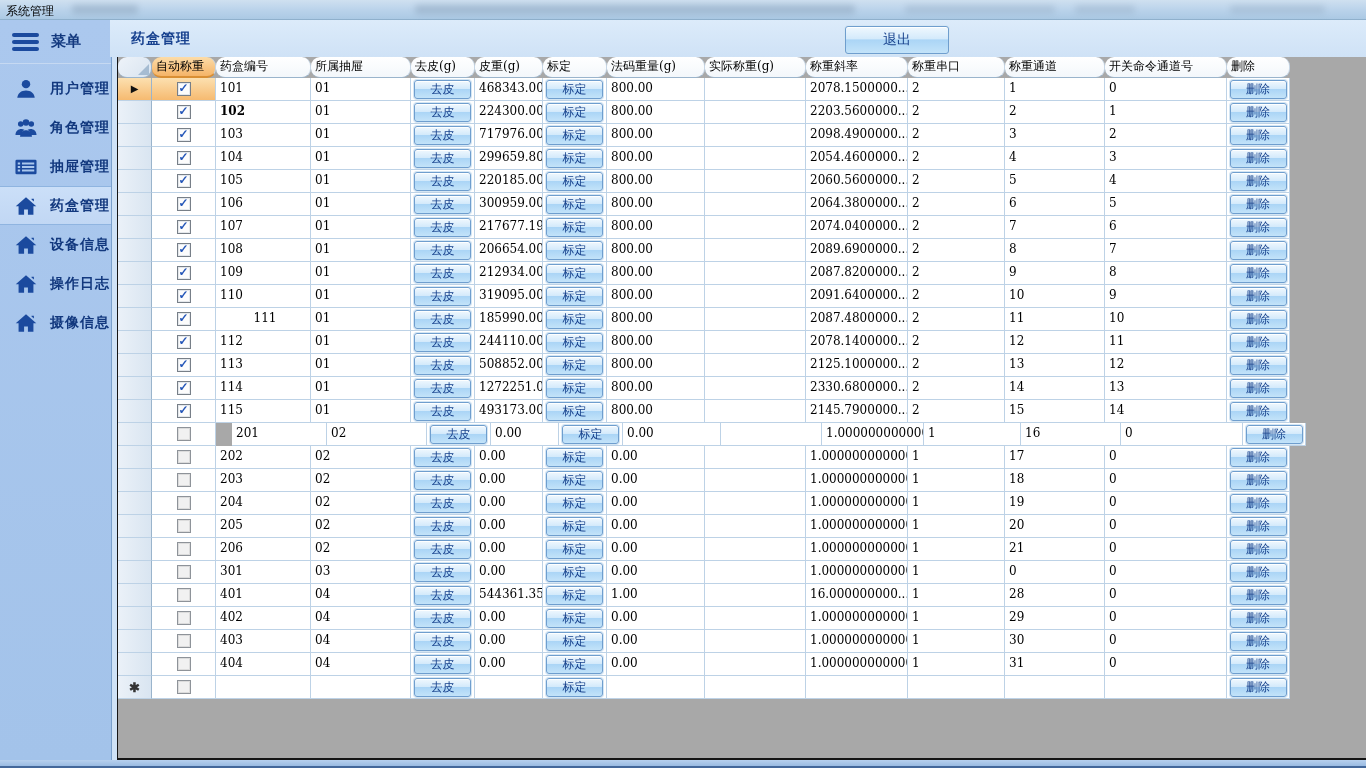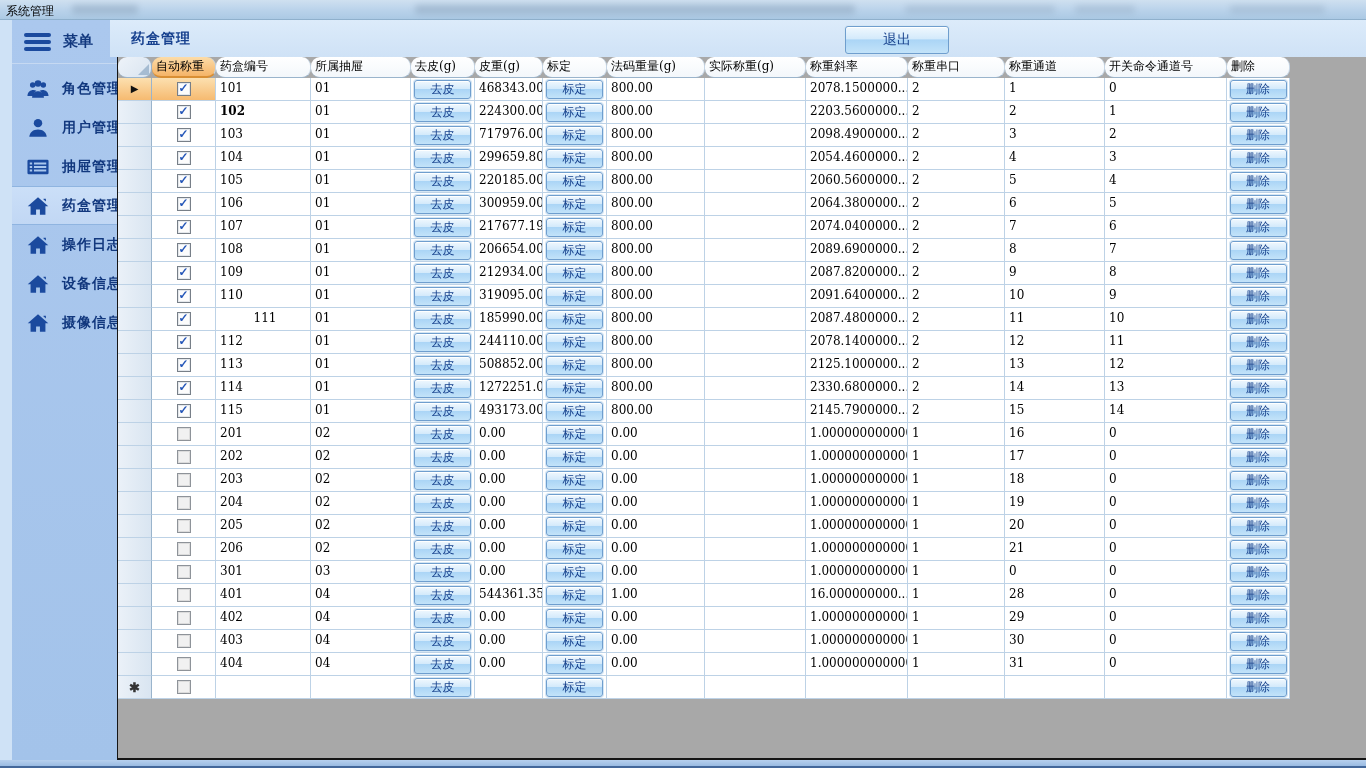--- a/index.html
+++ b/index.html
@@ -14,21 +14,21 @@
     font-family:"DejaVu Serif",serif; }
   .smudge { position:absolute; top:5px; height:9px; background:#7d95ad; opacity:.40;
     filter:blur(3px); border-radius:3px; }
   .sm1 { left:72px;  width:66px; }
   .sm2 { left:415px; width:440px; }
   .sm3 { left:905px; width:150px; opacity:.25; }
   .sm4 { left:1075px; width:60px; opacity:.25; }
   .sm5 { left:1230px; width:95px; opacity:.25; }
 
   
-  .sidebar { position:absolute; left:12px; top:20px; width:112px; height:740px;
+  .sidebar { position:absolute; left:0; top:20px; width:112px; height:740px;
     background:linear-gradient(180deg,#abc8ee 0%,#a3c3ea 100%);
     border-right:1px solid #7aa0cc; }
   .menu-header { height:44px; display:flex; align-items:center; gap:12px;
     padding-left:12px; border-bottom:1px solid #c6d9f2; cursor:pointer; }
   .hamburger { display:inline-block; }
   .hamburger i { display:block; width:27px; height:4px; background:#1b4a9e;
     border-radius:2px; margin:3px 0; }
   .menu-label { color:#12387e; font-size:15px; font-weight:bold; }
   .side-items { margin-top:5px; }
   .side-item { height:39px; display:flex; align-items:center; gap:12px;
@@ -104,69 +104,69 @@
         <i></i>
         <i></i>
         <i></i>
       </span>
     <span class="menu-label">菜单</span>
   </div>
   <div class="side-items" id="sidebar-items">
       <div class="side-item">
         <span class="side-icon">
           <svg viewBox="0 0 24 24">
+            <circle cx="12" cy="6.7" r="4.6"></circle>
+            <path d="M2.5 21.5c.4-5 4.3-8 9.5-8s9.1 3 9.5 8z"></path>
+          </svg>
+        </span>
+        <span class="side-label">用户管理</span>
+      </div>
+      <div class="side-item">
+        <span class="side-icon">
+          <svg viewBox="0 0 24 24">
             <circle cx="6.2" cy="7.5" r="3"></circle>
             <circle cx="17.8" cy="7.5" r="3"></circle>
             <circle cx="12" cy="6" r="3.6"></circle>
             <path d="M0.5 19.5c.3-4 3-6.3 6.5-6.3 1.2 0 2.3.3 3.2.8-1.6 1.2-2.6 3-2.8 5.5zM23.5 19.5c-.3-4-3-6.3-6.5-6.3-1.2 0-2.3.3-3.2.8 1.6 1.2 2.6 3 2.8 5.5z"></path>
             <path d="M5.5 21.5c.3-4.4 3.2-7 6.5-7s6.2 2.6 6.5 7z"></path>
           </svg>
         </span>
         <span class="side-label">角色管理</span>
       </div>
       <div class="side-item">
         <span class="side-icon">
           <svg viewBox="0 0 24 24">
-            <circle cx="12" cy="6.7" r="4.6"></circle>
-            <path d="M2.5 21.5c.4-5 4.3-8 9.5-8s9.1 3 9.5 8z"></path>
-          </svg>
-        </span>
-        <span class="side-label">用户管理</span>
-      </div>
-      <div class="side-item">
-        <span class="side-icon">
-          <svg viewBox="0 0 24 24">
             <path d="M2 4h20a1.5 1.5 0 0 1 1.5 1.5v13A1.5 1.5 0 0 1 22 20H2A1.5 1.5 0 0 1 .5 18.5v-13A1.5 1.5 0 0 1 2 4zm1 3.2v2h2.6v-2zm4.6 0v2H21v-2zM3 11v2h2.6v-2zm4.6 0v2H21v-2zM3 14.8v2h2.6v-2zm4.6 0v2H21v-2z"></path>
           </svg>
         </span>
         <span class="side-label">抽屉管理</span>
       </div>
       <div class="side-item active">
         <span class="side-icon">
           <svg viewBox="0 0 24 24">
             <path d="M12 2.5 0.8 12.2h3.1v9.3h6v-5.8h4.2v5.8h6v-9.3h3.1zM18 4h2.6v3.2L18 5z"></path>
           </svg>
         </span>
         <span class="side-label">药盒管理</span>
       </div>
       <div class="side-item">
         <span class="side-icon">
           <svg viewBox="0 0 24 24">
             <path d="M12 2.5 0.8 12.2h3.1v9.3h6v-5.8h4.2v5.8h6v-9.3h3.1zM18 4h2.6v3.2L18 5z"></path>
           </svg>
         </span>
-        <span class="side-label">操作日志</span>
+        <span class="side-label">设备信息</span>
       </div>
       <div class="side-item">
         <span class="side-icon">
           <svg viewBox="0 0 24 24">
             <path d="M12 2.5 0.8 12.2h3.1v9.3h6v-5.8h4.2v5.8h6v-9.3h3.1zM18 4h2.6v3.2L18 5z"></path>
           </svg>
         </span>
-        <span class="side-label">设备信息</span>
+        <span class="side-label">操作日志</span>
       </div>
       <div class="side-item">
         <span class="side-icon">
           <svg viewBox="0 0 24 24">
             <path d="M12 2.5 0.8 12.2h3.1v9.3h6v-5.8h4.2v5.8h6v-9.3h3.1zM18 4h2.6v3.2L18 5z"></path>
           </svg>
         </span>
         <span class="side-label">摄像信息</span>
       </div>
     </div>
@@ -555,21 +555,21 @@
         <div class="cell" style="width: 122px;">14</div>
         <div class="cell btncell" style="width: 63px;">
           <button class="glossy cellbtn">删除</button>
         </div>
       </div>
       <div class="grid-row">
         <div class="cell selcell" style="width: 34px;"></div>
         <div class="cell cbcell" style="width: 64px;">
           <div class="checkbox unchecked"></div>
         </div>
-        <div class="cell" style="width: 95px;">201</div>
+        <div class="cell" style="width: 95px; margin-left: 16px;">201</div>
         <div class="cell" style="width: 100px;">02</div>
         <div class="cell btncell" style="width: 64px;">
           <button class="glossy cellbtn">去皮</button>
         </div>
         <div class="cell" style="width: 68px;">0.00</div>
         <div class="cell btncell" style="width: 64px;">
           <button class="glossy cellbtn">标定</button>
         </div>
         <div class="cell" style="width: 98px;">0.00</div>
         <div class="cell" style="width: 101px;"></div>

